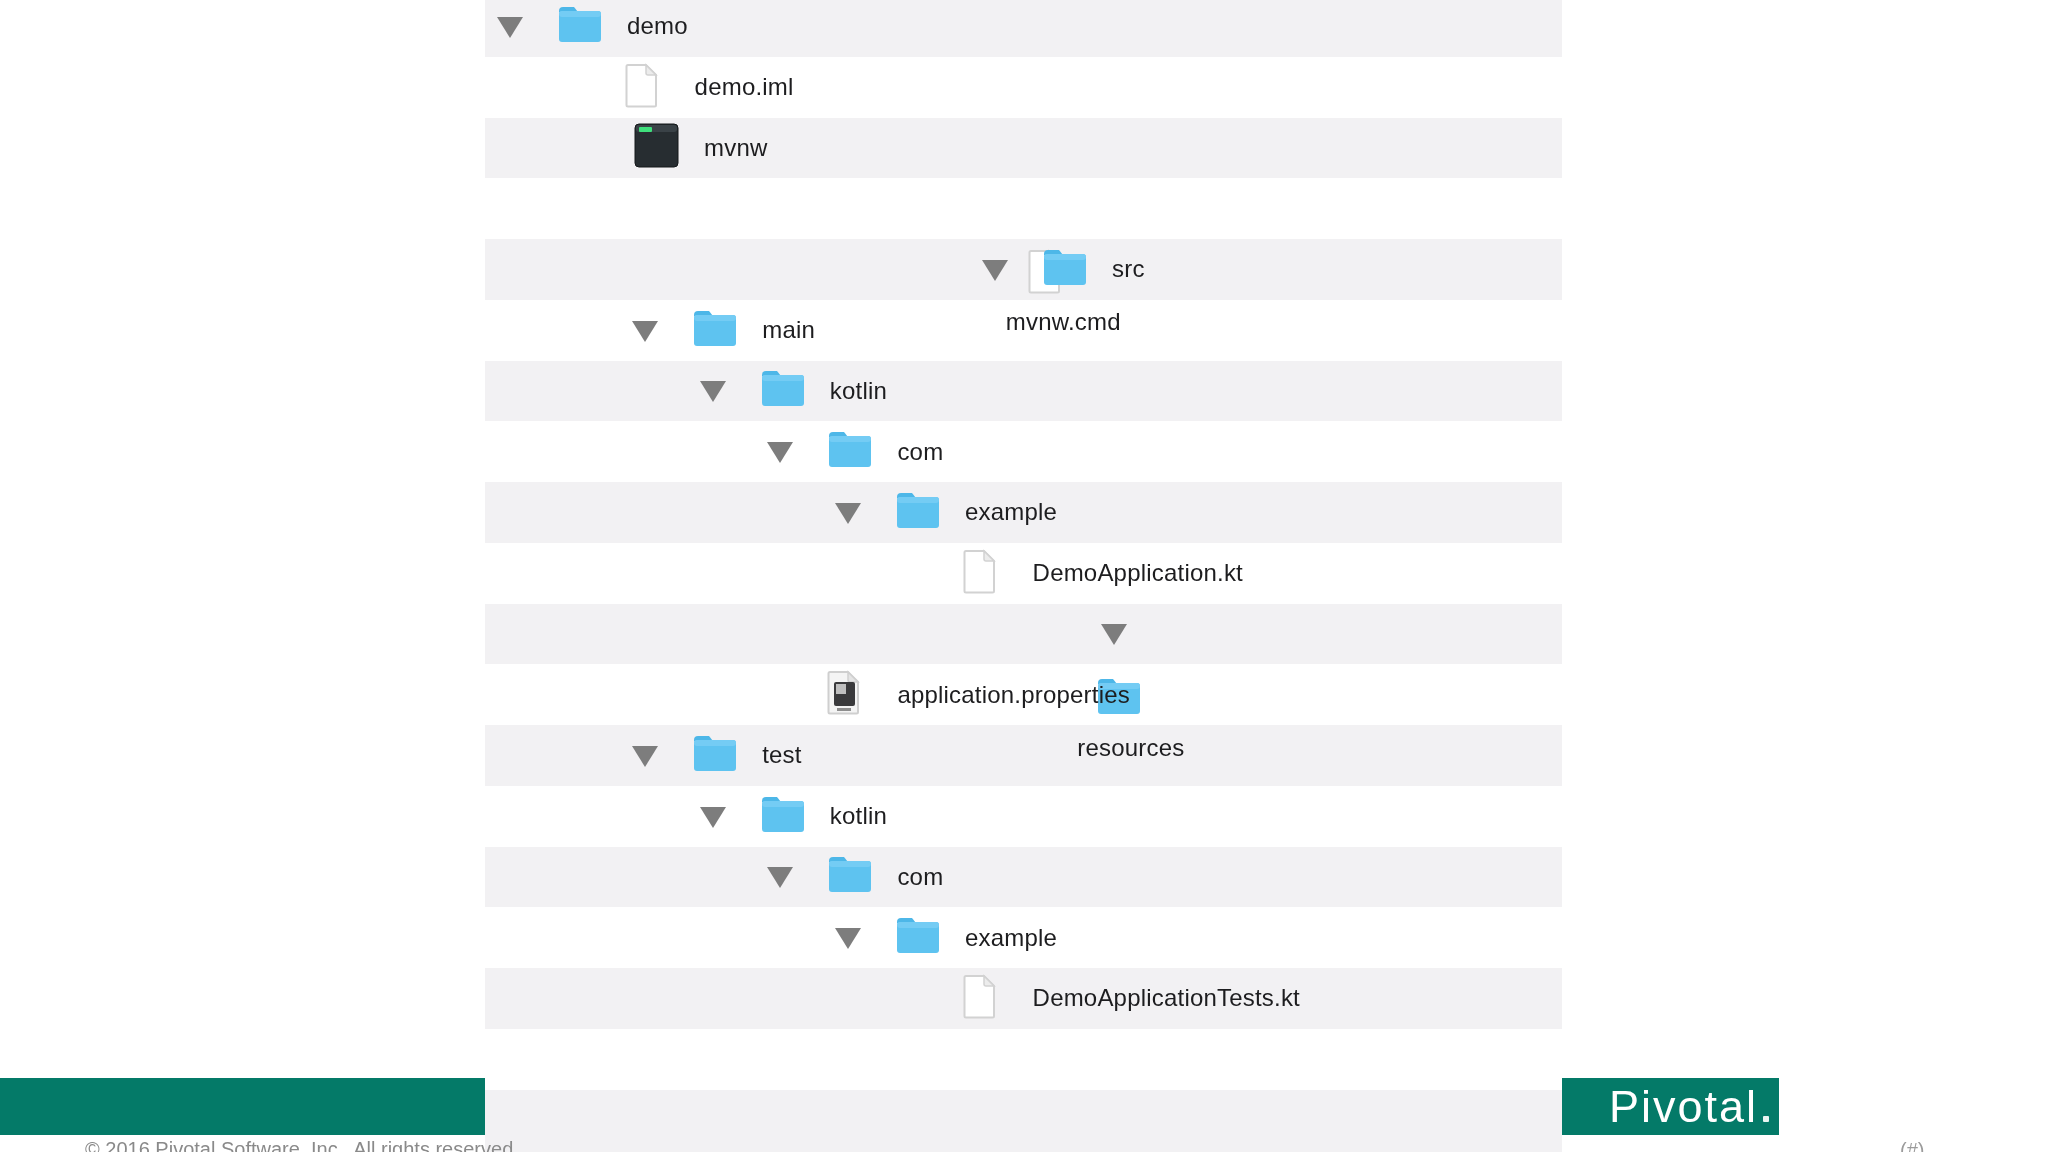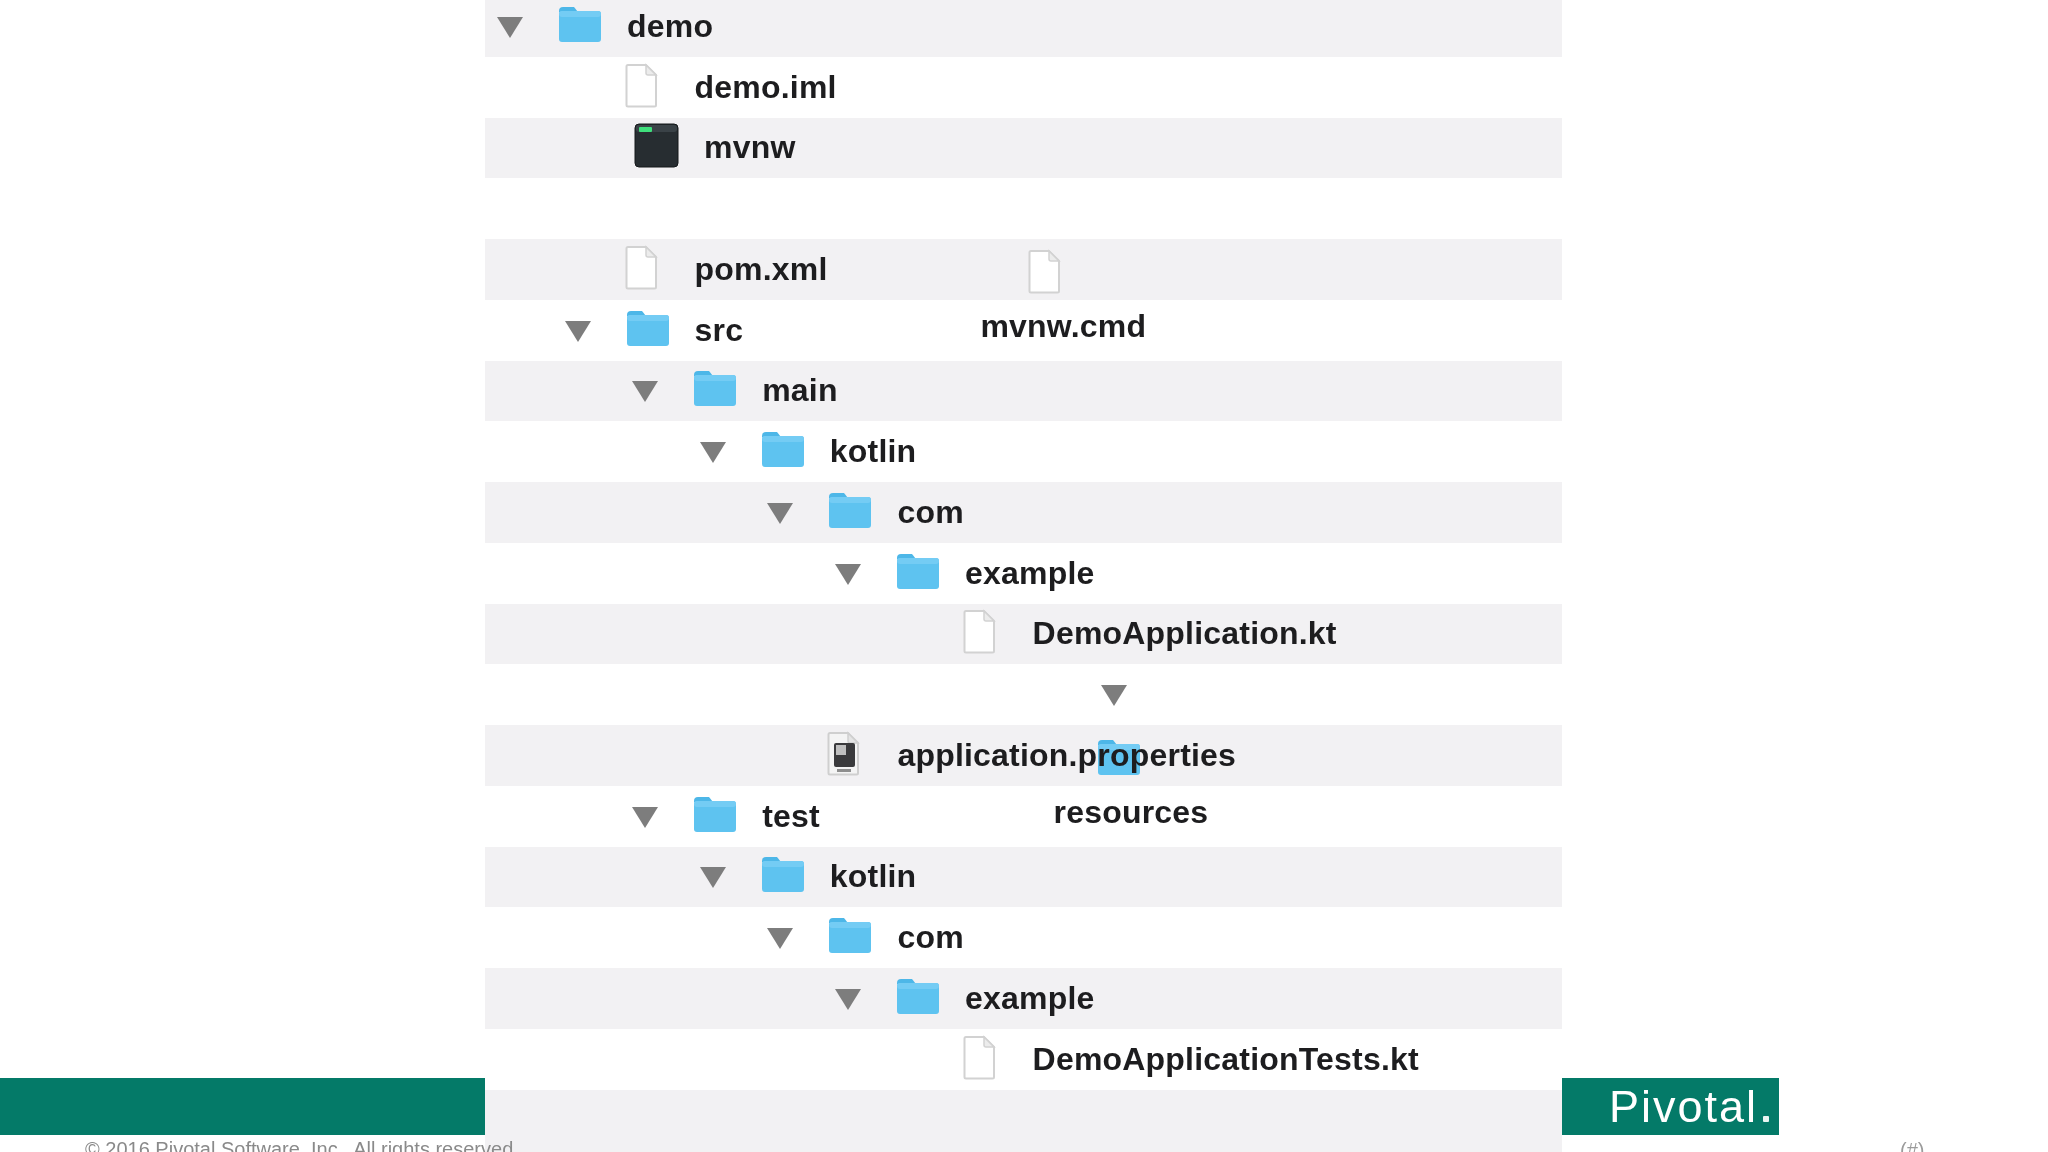--- a/index.html
+++ b/index.html
@@ -42,21 +42,21 @@
     border-left:13px solid transparent;
     border-right:13px solid transparent;
     border-top:21px solid #7d7d7d;
     margin-top:2px;
   }
   .row.file .tri{visibility:hidden;}
   .icon-slot{
     width:70px;flex:0 0 70px;display:flex;align-items:center;
   }
   .label{
-    font-size:32px;font-weight:700;color:#1d1d1f;white-space:nowrap;
+    font-size:24px;font-weight:400;color:#1d1d1f;white-space:nowrap;
     letter-spacing:0.2px;
   }
   
   .copyright{
     position:absolute;left:85px;top:1138px;z-index:3;
     font-size:20px;color:#8a8a8a;white-space:pre;
   }
   .slide-num{
     position:absolute;left:1900px;top:1139px;z-index:3;
     font-size:20px;color:#9b9b9b;
@@ -117,33 +117,21 @@
       <span class="tri"></span>
     </span>
     <span class="icon-slot">
           <span><svg width="34" height="45" viewBox="0 0 34 45">
     <path d="M3 2 h18 l10 10 v30 q0 1.5 -1.5 1.5 h-26.5 q-1.5 0 -1.5 -1.5 v-38.5 q0 -1.5 1.5 -1.5 z" fill="#ffffff" stroke="#d2d2d2" stroke-width="2"></path>
     <path d="M21 2 v8 q0 2 2 2 h8 z" fill="#ececec" stroke="#d2d2d2" stroke-width="1.5"></path>
   </svg></span>
         </span>
     <span class="label">mvnw.cmd</span>
   </div>
-      <div class="row file" style="padding-left: 79.6px;">
-    <span class="tri-slot">
-      <span class="tri"></span>
-    </span>
-    <span class="icon-slot">
-          <span><svg width="34" height="45" viewBox="0 0 34 45">
-    <path d="M3 2 h18 l10 10 v30 q0 1.5 -1.5 1.5 h-26.5 q-1.5 0 -1.5 -1.5 v-38.5 q0 -1.5 1.5 -1.5 z" fill="#ffffff" stroke="#d2d2d2" stroke-width="2"></path>
-    <path d="M21 2 v8 q0 2 2 2 h8 z" fill="#ececec" stroke="#d2d2d2" stroke-width="1.5"></path>
-  </svg></span>
-        </span>
-    <span class="label">pom.xml</span>
-  </div>
-      <div class="row" style="padding-left: 79.6px;">
+      <div class="row" style="padding-left: 79.6px; justify-content: center;">
     <span class="tri-slot">
       <span class="tri"></span>
     </span>
     <span class="icon-slot">
           <span><svg width="46" height="39" viewBox="0 0 46 39">
     <path d="M2 6 q0-4 4-4 h11 l4 5 h-19 z" fill="#4db7e8"></path>
     <rect x="2" y="6" width="42" height="31" rx="3" fill="#5ec3f0"></rect>
     <rect x="2" y="6" width="42" height="6" rx="3" fill="#74ccf4"></rect>
   </svg></span>
         </span>

